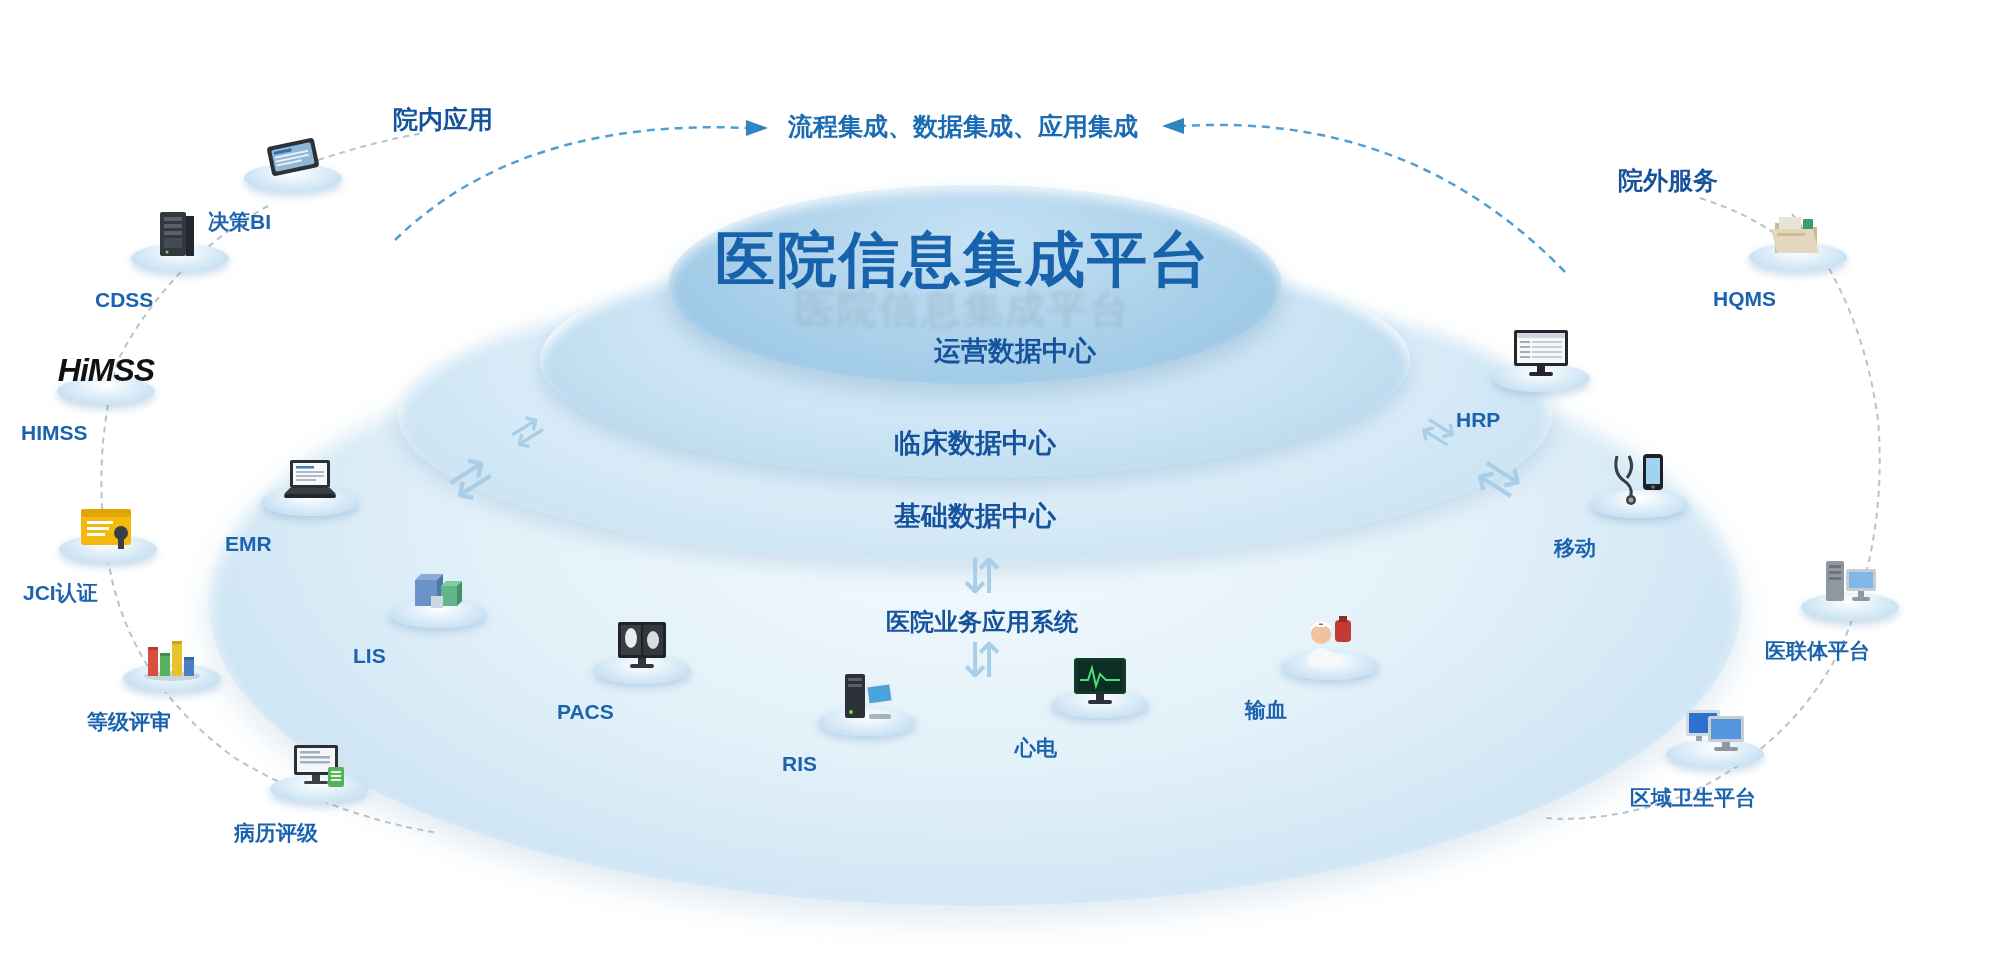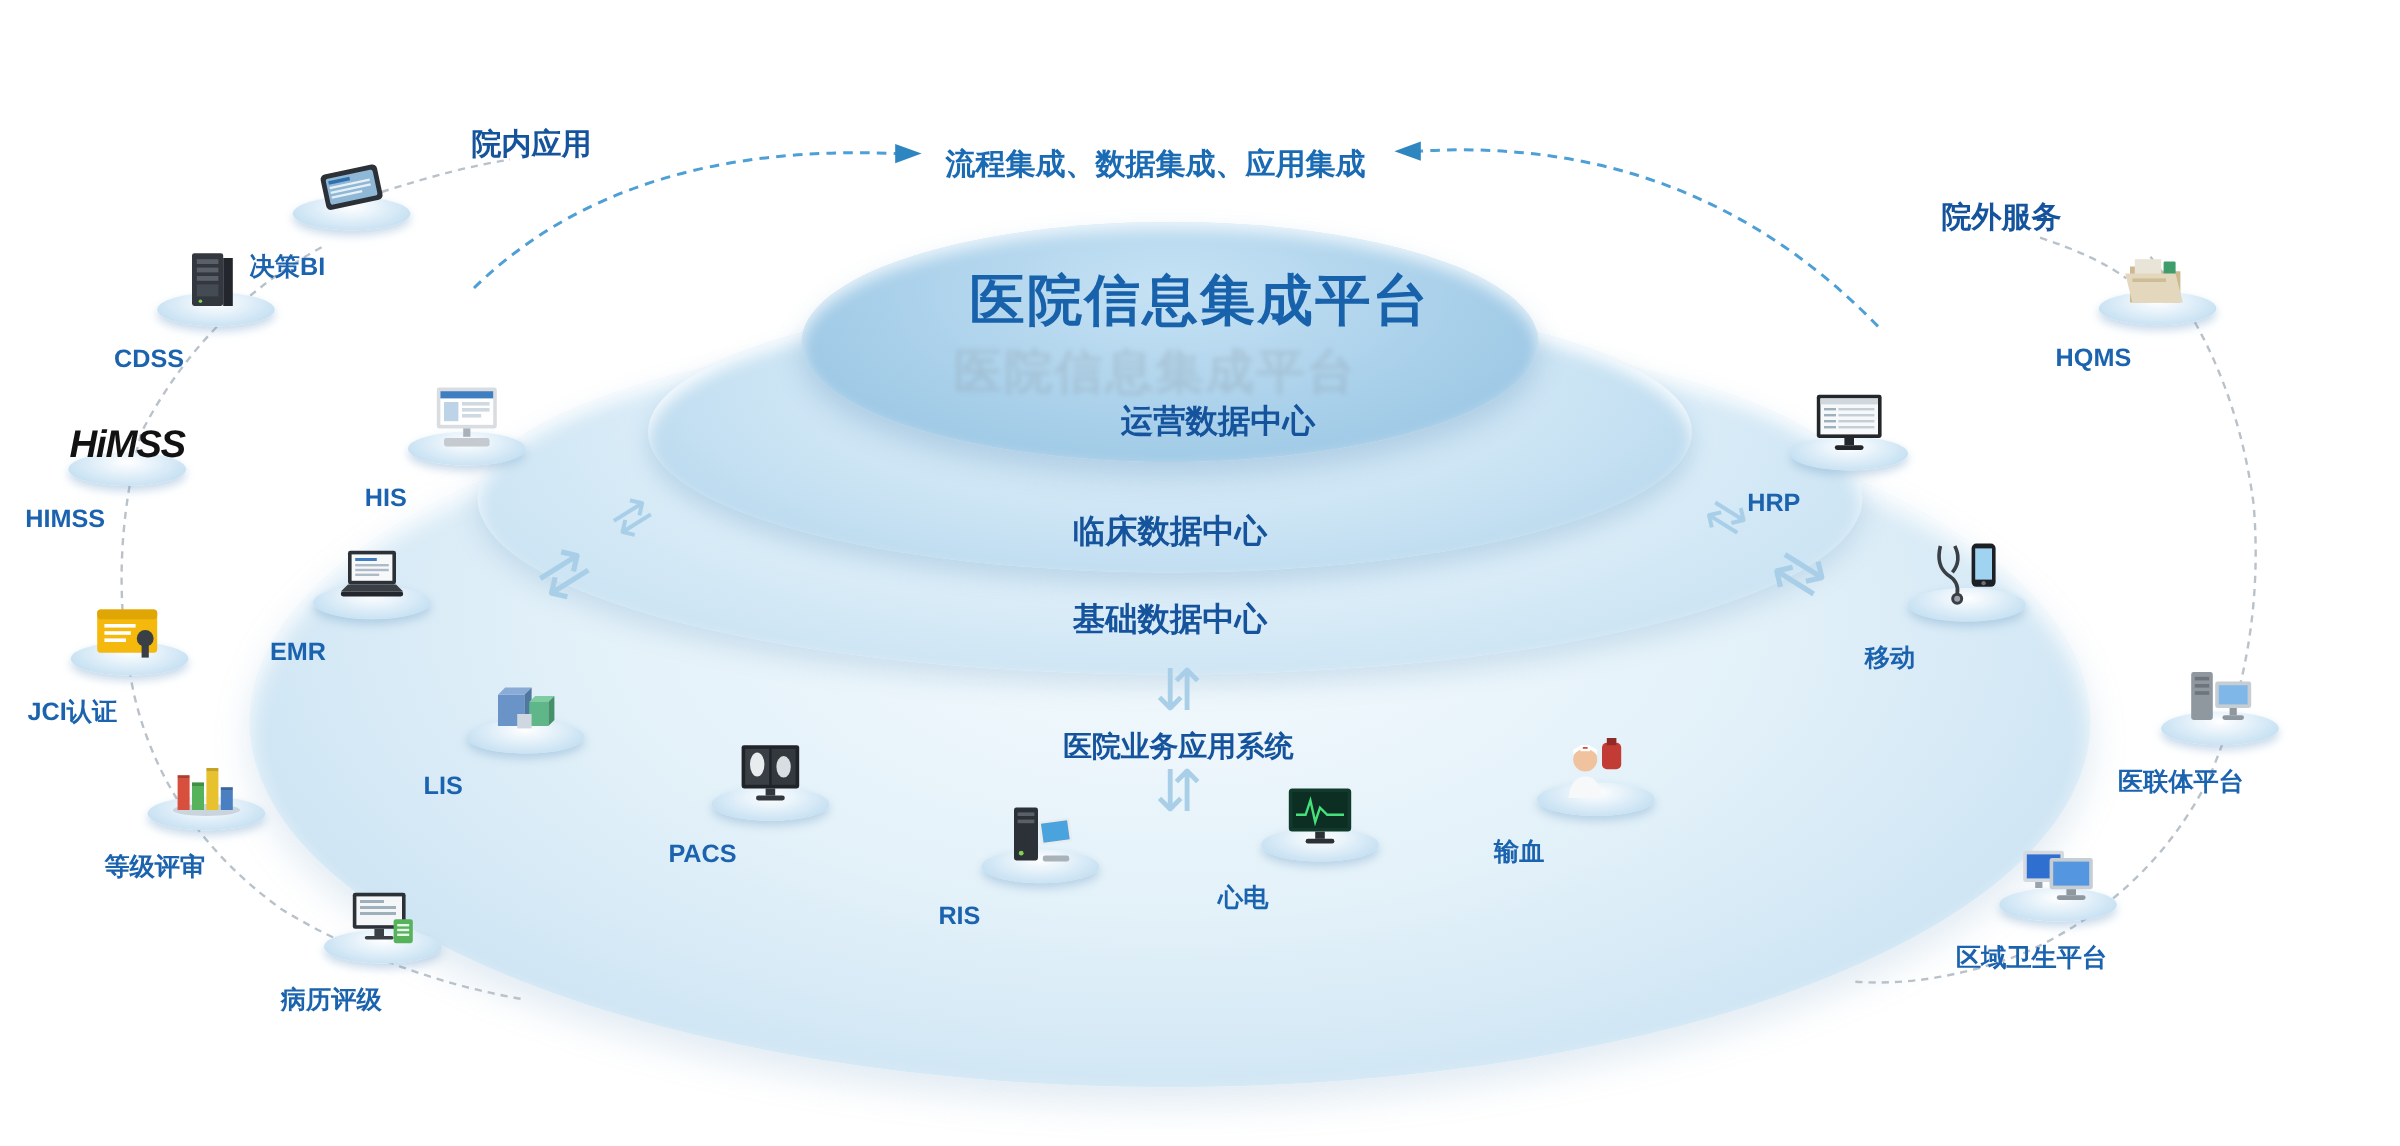--- a/index.html
+++ b/index.html
@@ -16,29 +16,29 @@
         box-shadow:inset 0 8px 14px rgba(255,255,255,.85), 0 10px 20px rgba(110,160,200,.25);}
   .ring2{left:540px;top:243px;width:870px;height:234px;z-index:3;
         background:radial-gradient(ellipse at 50% 30%, #e4f1fa 0%, #cbe4f4 55%, #aed2ea 100%);
         box-shadow:inset 0 8px 12px rgba(255,255,255,.85), 0 10px 18px rgba(105,155,195,.28);}
   .topdisc{left:668px;top:185px;width:614px;height:200px;z-index:4;
         background:radial-gradient(ellipse at 50% 28%, #c6e2f4 0%, #a9d0ea 55%, #92c1e1 100%);
         box-shadow:inset 0 6px 12px rgba(255,255,255,.75), 0 12px 22px rgba(95,145,190,.3);}
 
   
   .ctext{position:absolute;transform:translateX(-50%);white-space:nowrap;z-index:6;text-align:center;}
-  .main-title{left:963px;top:220px;font-size:46px;font-weight:bold;color:#1862ac;letter-spacing:2px;margin-left:37px;}
+  .main-title{left:963px;top:220px;font-size:60px;font-weight:bold;color:#1862ac;letter-spacing:2px;}
   .ghost-title{left:963px;top:282px;font-size:40px;font-weight:bold;color:#8a98a3;opacity:.28;
                filter:blur(2px);letter-spacing:2px;z-index:5;}
   .layer-label{font-weight:bold;color:#15539c;font-size:27px;}
   .l-ops {left:975px;top:333px;margin-left:40px;}
   .l-clin{left:975px;top:425px;}
   .l-base{left:975px;top:498px;}
   .l-apps{left:982px;top:606px;font-size:24px;}
-  .banner{left:963px;top:110px;font-size:25px;font-weight:bold;color:#1a6bb3;margin-top:10px;}
+  .banner{left:963px;top:110px;font-size:25px;font-weight:bold;color:#1a6bb3;}
   .group-label{position:absolute;transform:translateX(-50%);font-size:25px;font-weight:bold;
                color:#15539c;white-space:nowrap;z-index:7;}
 
   
   .node{position:absolute;width:170px;transform:translateX(-50%);z-index:8;}
   .iconwrap{position:relative;height:62px;display:flex;align-items:flex-end;justify-content:center;z-index:2;}
   .platform{position:absolute;left:50%;transform:translateX(-50%);top:40px;width:98px;height:28px;
             border-radius:50%;z-index:-1;
             background:radial-gradient(ellipse at 50% 30%, #ffffff 0%, #ddedf8 45%, #b5d7ee 100%);
             box-shadow:0 4px 8px rgba(115,160,200,.4);}
@@ -182,37 +182,20 @@
             <rect x="16" y="40" width="24" height="3" rx="1.5" fill="#3a3f46"></rect>
             <rect x="40" y="26" width="16" height="20" rx="2" fill="#57b35b"></rect>
             <rect x="43" y="30" width="10" height="2" fill="#e8f5ea"></rect>
             <rect x="43" y="34" width="10" height="2" fill="#e8f5ea"></rect>
             <rect x="43" y="38" width="10" height="2" fill="#e8f5ea"></rect>
           </svg></span>
     </div>
     <div class="nlabel">病历评级</div>
   </div>
 
-  <div class="node" style="left:389px;top:320px">
-    <div class="iconwrap">
-        <div class="platform"></div>
-      <span><svg width="66" height="56">
-            <rect x="8" y="2" width="50" height="34" rx="2" fill="#d9dde1"></rect>
-            <rect x="11" y="5" width="44" height="28" fill="#ffffff"></rect>
-            <rect x="11" y="5" width="44" height="6" fill="#3f7fc1"></rect>
-            <rect x="14" y="14" width="12" height="16" fill="#bcd3e8"></rect>
-            <rect x="29" y="14" width="23" height="3" fill="#cfd9e2"></rect>
-            <rect x="29" y="19" width="23" height="3" fill="#cfd9e2"></rect>
-            <rect x="29" y="24" width="16" height="3" fill="#cfd9e2"></rect>
-            <rect x="30" y="36" width="6" height="7" fill="#aab2b9"></rect>
-            <rect x="14" y="44" width="38" height="7" rx="2" fill="#c4cacf"></rect>
-          </svg></span>
-    </div>
-    <div class="nlabel">HIS</div>
-  </div>
 
   <div class="node" style="left:310px;top:448px">
     <div class="iconwrap">
         <div class="platform"></div>
       <span><svg width="64" height="48">
             <rect x="12" y="2" width="40" height="28" rx="2" fill="#2c3138"></rect>
             <rect x="15" y="5" width="34" height="22" fill="#f6f8fa"></rect>
             <rect x="18" y="8" width="18" height="2.5" fill="#3f7fc1"></rect>
             <rect x="18" y="13" width="28" height="2" fill="#aebbc6"></rect>
             <rect x="18" y="17" width="28" height="2" fill="#aebbc6"></rect>

